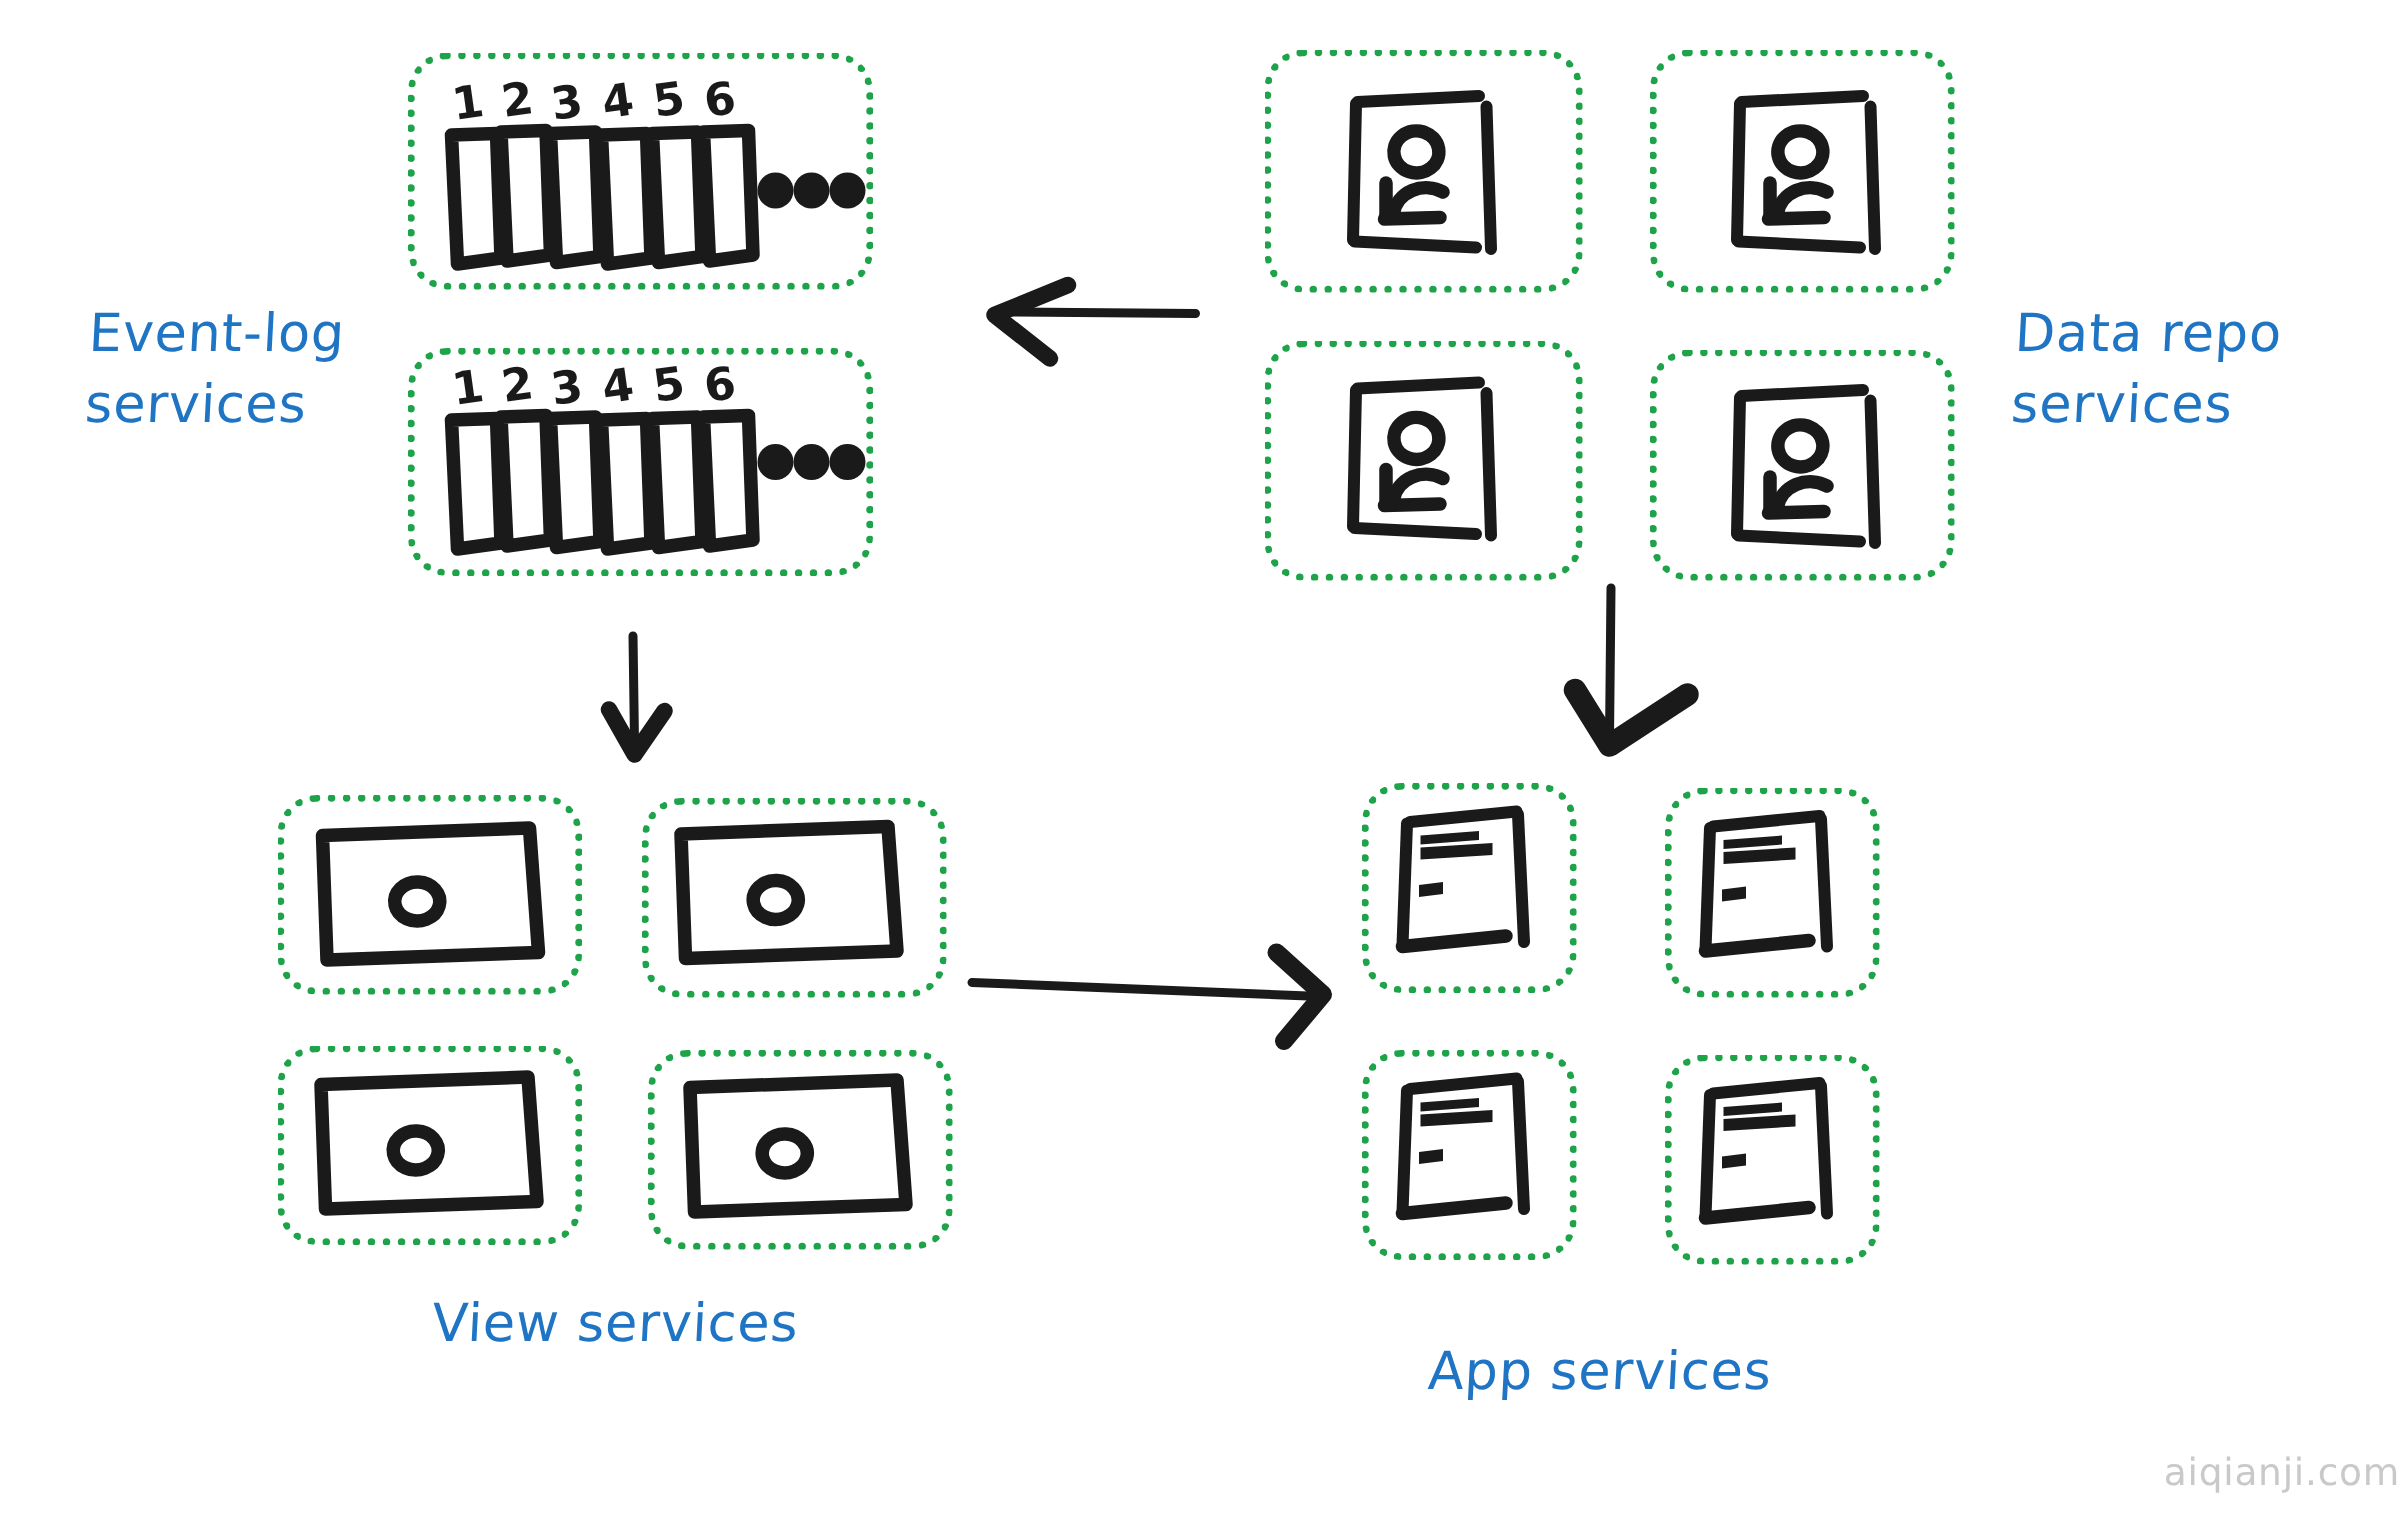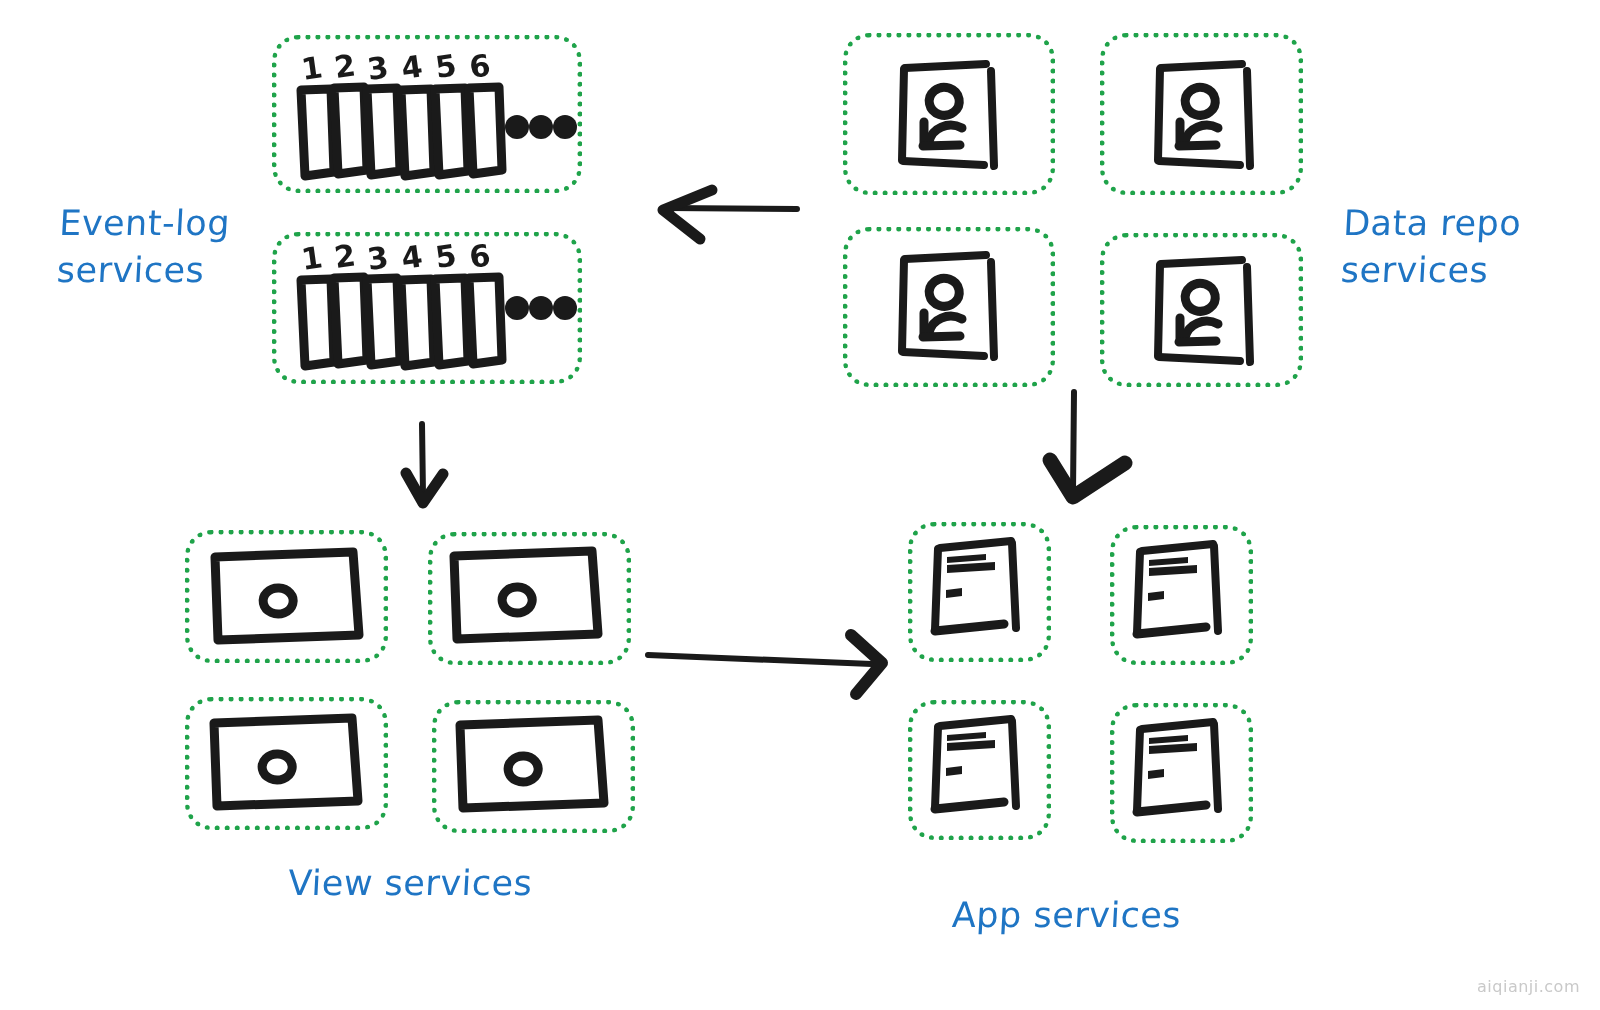--- a/index.html
+++ b/index.html
@@ -33,24 +33,24 @@
     font-weight: 400;
     line-height: 1.35;
     letter-spacing: 0.5px;
     white-space: pre-line;
     transform: skewX(-3deg);
   }
 
   
   #watermark {
     position: absolute;
-    right: 20px;
+    right: 0;
     bottom: 14px;
     color: #c9c9c9;
-    font-size: 16px;
+    font-size: 25px;
     font-family: "DejaVu Sans", sans-serif;
     letter-spacing: 0.5px;
   }
 
   
   .art {
     position: absolute;
     left: 0;
     top: 0;
     width: 1600px;

